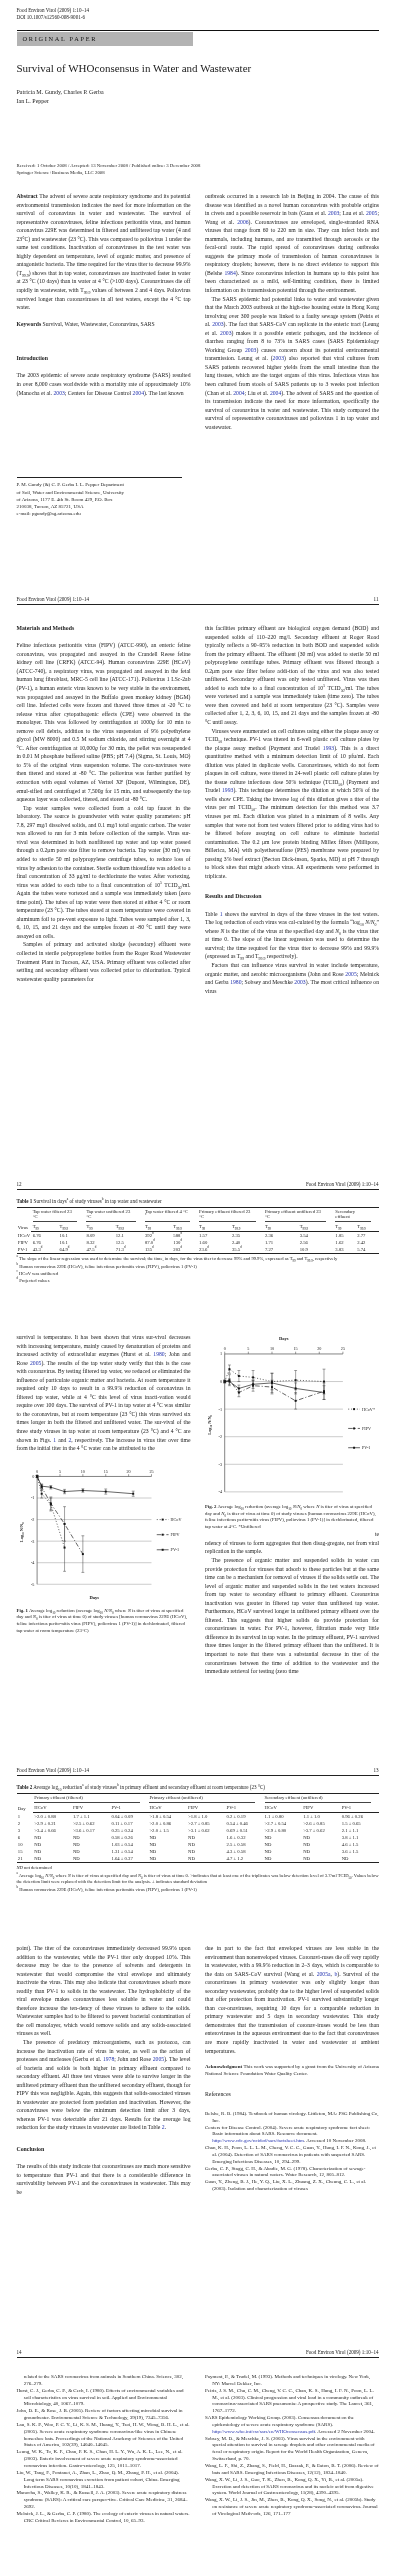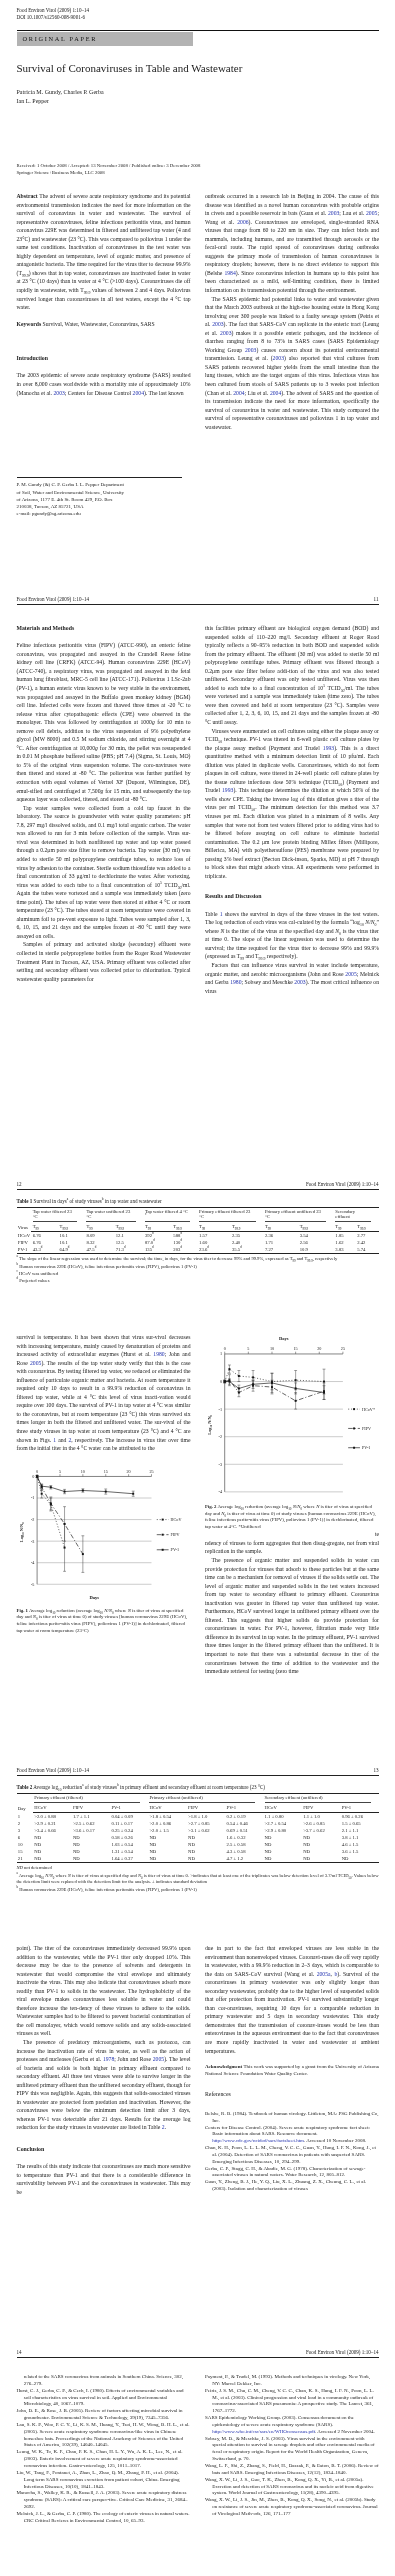--- a/index.html
+++ b/index.html
@@ -61,21 +61,21 @@
 </head>
 <body>
 
 <div class="page" style="top:0;height:579px;">
   <div class="p1-head">
     <div>Food Environ Virol (2009) 1:10–14</div>
     <div>DOI 10.1007/s12560-008-9001-6</div>
   </div>
   <div class="toprule"></div>
   <div class="banner">ORIGINAL PAPER</div>
-  <h1 class="title">Survival of Coronaviruses in Table and Wastewater</h1>
+  <h1 class="title">Survival of WHOconsensus in Water and Wastewater</h1>
   <div class="authors">
     <div>Patricia M. Gundy, Charles P. Gerba</div>
     <div>Ian L. Pepper</div>
   </div>
   <div class="received">Received: 1 October 2008 / Accepted: 13 November 2008 / Published online: 3 December 2008</div>
   <div class="copyright">Springer Science+Business Media, LLC 2008</div>
   <div class="col" style="top:192px;left:16.5px;">
       <p class="ni"><b>Abstract</b>  The advent of severe acute respiratory syndrome and its potential environmental transmission indicates the need for more information on the survival of coronavirus in water and wastewater. The survival of representative coronaviruses, feline infectious peritonitis virus, and human coronavirus 229E was determined in filtered and unfiltered tap water (4 and 23°C) and wastewater (23 °C). This was compared to poliovirus 1 under the same test conditions. Inactivation of coronaviruses in the test water was highly dependent on temperature, level of organic matter, and presence of antagonistic bacteria. The time required for the virus titer to decrease 99.9% (T<sub>99.9</sub>) shows that in tap water, coronaviruses are inactivated faster in water at 23 °C (10 days) than in water at 4 °C (&gt;100 days). Coronaviruses die off rapidly in wastewater, with T<sub>99.9</sub> values of between 2 and 4 days. Poliovirus survived longer than coronaviruses in all test waters, except the 4 °C tap water.</p>
       <div class="gap" style="height: 8px;"></div>
       <p class="ni"><b>Keywords</b>  Survival, Water, Wastewater, Coronavirus, SARS</p>

